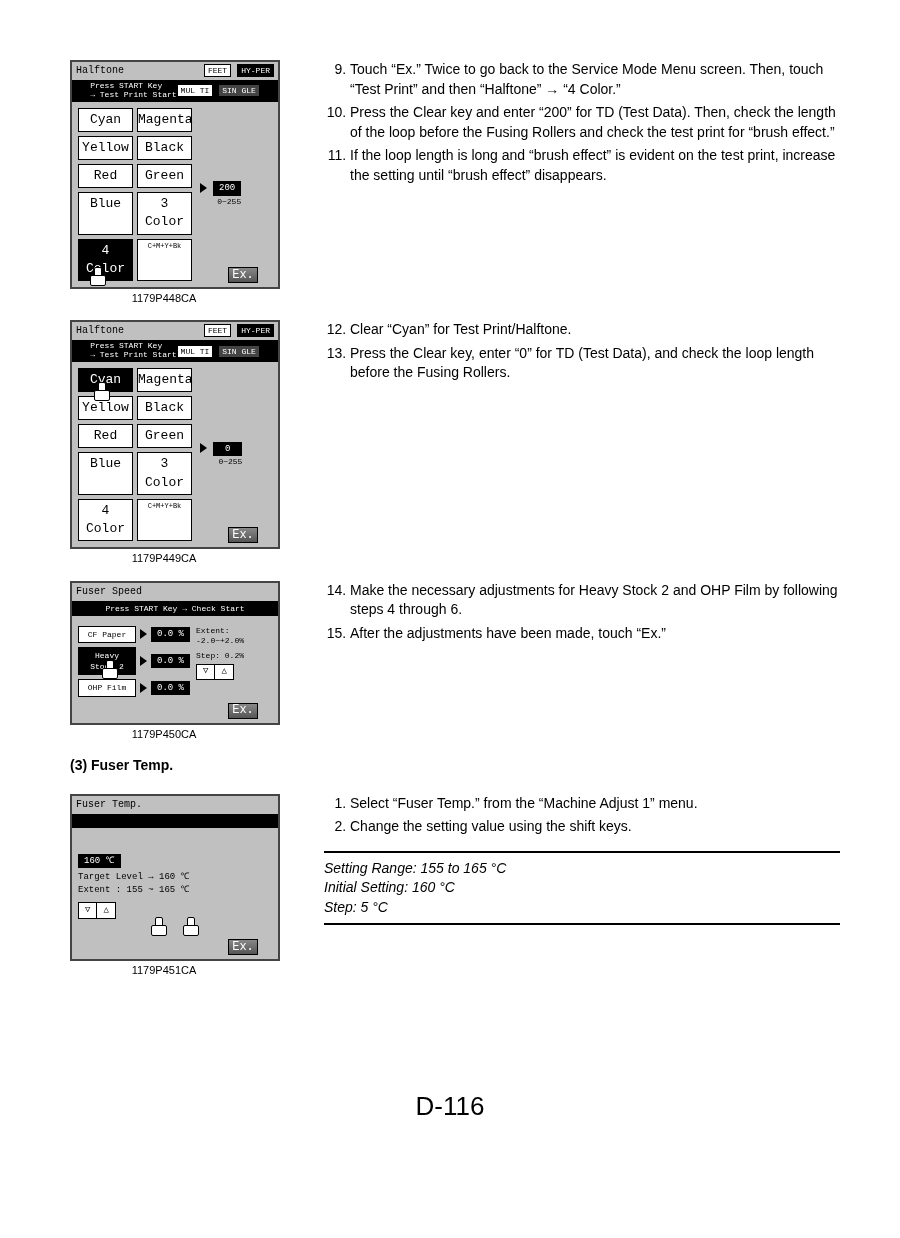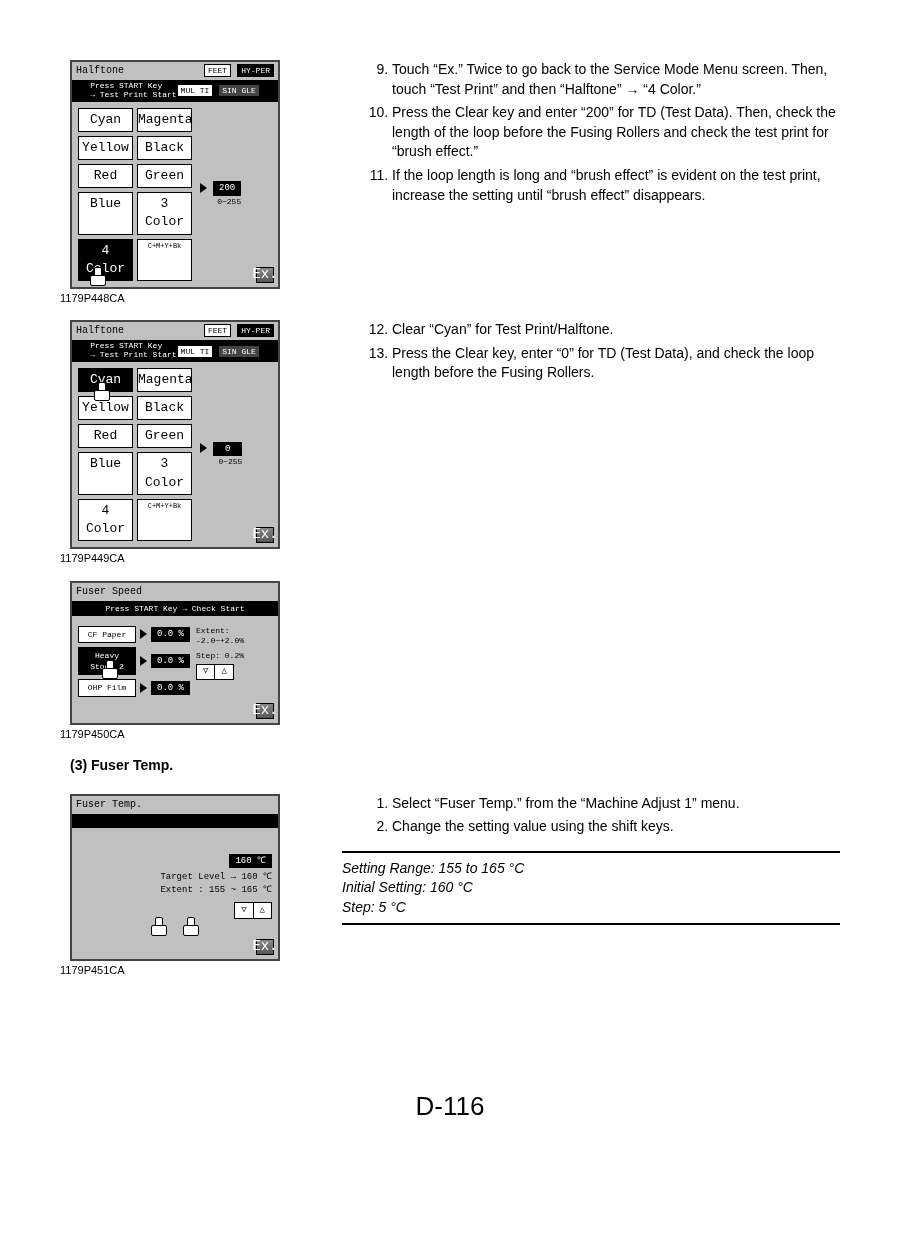--- a/index.html
+++ b/index.html
@@ -6,26 +6,26 @@
   body {
     margin: 0;
     background: #fff;
     font-family: Arial, Helvetica, sans-serif;
     font-size: 14px;
     line-height: 1.4;
     color: #000;
     width: 900px;
     padding: 60px 60px 40px 60px;
   }
-  .row { display: flex; gap: 32px; margin-bottom: 14px; }
+  .row { display: flex; gap: 14px; margin-bottom: 14px; }
   .left-col { width: 250px; flex-shrink: 0; }
   .right-col { flex: 1; }
   ol.steps { margin: 0; padding-left: 26px; }
-  ol.steps li { margin-bottom: 4px; margin-left: 24px; }
-  .caption { font-size: 11px; text-align: left; margin-top: 2px; padding-right: 42px; }
+  ol.steps li { margin-bottom: 4px; }
+  .caption { font-size: 11px; text-align: center; margin-top: 2px; padding-right: 42px; }
   .note-block { border-top: 2px solid #000; border-bottom: 2px solid #000; padding: 6px 0; margin: 10px 0 20px; }
   .note-title { font-weight: bold; font-style: italic; }
   .note-body { font-style: italic; }
   .section-head { font-weight: bold; margin: 10px 0 18px 10px; }
   .setting-block { border-top: 2px solid #000; border-bottom: 2px solid #000; padding: 6px 0; margin-top: 14px; font-style: italic; }
   .page-num { text-align: center; font-size: 26px; margin-top: 110px; }
 
   
   .panel {
     width: 210px;
@@ -38,28 +38,28 @@
   .panel .titlebar { display:flex; justify-content:space-between; align-items:center; padding:2px 4px; }
   .panel .tbtn { background:#fff; border:1px solid #000; padding:0 3px; font-size:8px; display:inline-block; }
   .panel .darkbar { background:#000; color:#fff; padding:2px 4px; font-size:8px; display:flex; justify-content:center; align-items:center; }
   .panel .body { padding:6px; position:relative; }
   .grid2 { display:grid; grid-template-columns: 55px 55px; gap:4px; }
   .cell { background:#fff; border:1px solid #000; text-align:center; padding:2px 0; font-size:13px; }
   .cell.sel { background:#000; color:#fff; }
   .valbox { background:#000; color:#fff; padding:1px 6px; font-size:9px; display:inline-block; }
   .range { font-size:8px; }
   .tri { display:inline-block; width:0; height:0; border-top:5px solid transparent; border-bottom:5px solid transparent; border-left:7px solid #000; vertical-align:middle; }
-  .ex { position:absolute; right:4px; bottom:4px; width:18px; height:16px; border:1px solid #000; background:linear-gradient(#888,#555); display:flex; align-items:center; justify-content:center; color:#fff; font-size:14px; }
+  .ex { position:absolute; right:20px; bottom:4px; width:30px; height:16px; border:1px solid #000; background:linear-gradient(#888,#555); display:flex; align-items:center; justify-content:center; color:#fff; font-size:12px; }
   .fuser-row { display:flex; align-items:center; gap:4px; margin-bottom:4px; }
   .fuser-btn { background:#fff; border:1px solid #000; padding:2px 4px; font-size:8px; width:58px; text-align:center; }
   .fuser-btn.sel { background:#000; color:#fff; }
   .arrowbox { display:inline-flex; border:1px solid #000; background:#fff; }
   .arrowbox span { padding:1px 6px; font-size:9px; }
   .arrowbox span:first-child { border-right:1px solid #000; }
-  .center { text-align:right; }
+  .center { text-align:left; }
   .hand {
     position:absolute; width:16px; height:18px;
   }
   .hand::before {
     content:""; position:absolute; left:4px; top:0; width:6px; height:10px; background:#fff; border:1px solid #000; border-radius:2px 2px 0 0;
   }
   .hand::after {
     content:""; position:absolute; left:0; top:8px; width:14px; height:9px; background:#fff; border:1px solid #000; border-radius:2px;
   }
 </style>
@@ -208,20 +208,26 @@
                 <span>△</span>
               </div>
           </div>
         </div>
         <div class="hand" style="left:30px;top:44px"></div>
         <div class="ex">Ex.</div>
       </div>
     </div>
     <div class="caption">1179P450CA</div>
   </div>
+  <div class="right-col">
+    <ol class="steps" start="14">
+      <li>Make the necessary adjustments for Heavy Stock 2 and OHP Film by following steps 4 through 6.</li>
+      <li>After the adjustments have been made, touch “Ex.”</li>
+    </ol>
+  </div>
 </div>
 
 <div class="section-head">(3)    Fuser Temp.</div>
 
 <div class="row">
   <div class="left-col">
     <div class="panel">
       <div class="titlebar">
           <span>Fuser Temp.</span>
         </div>

